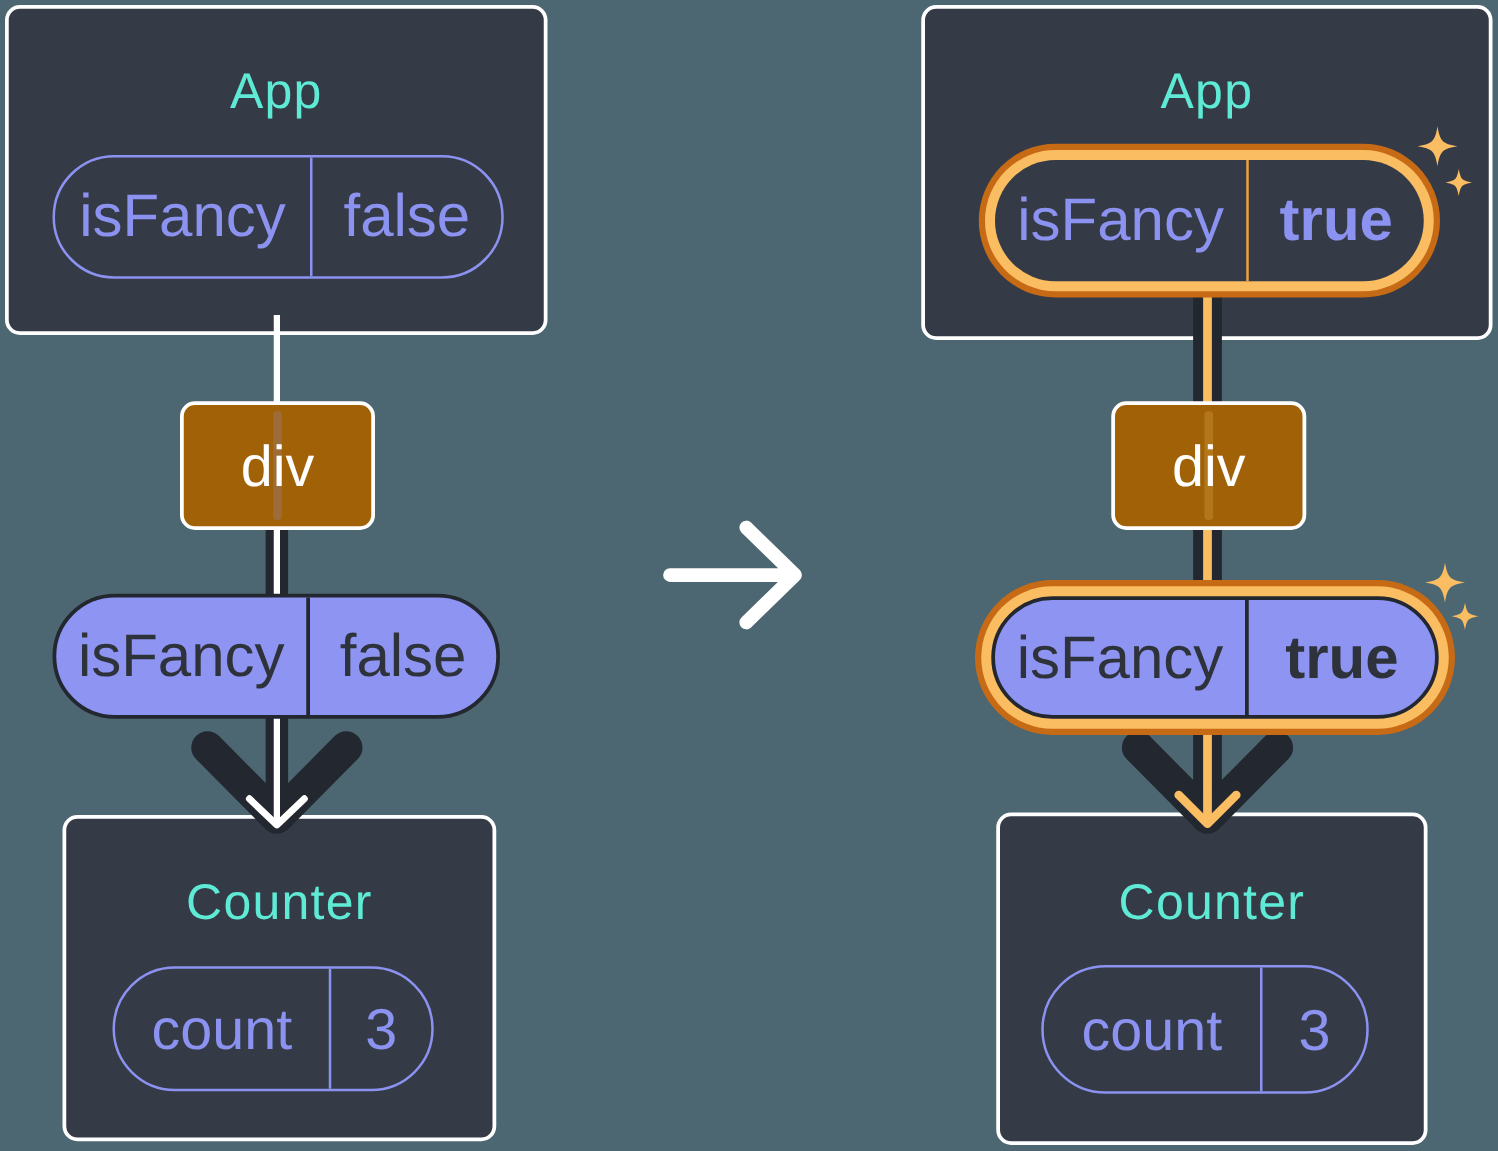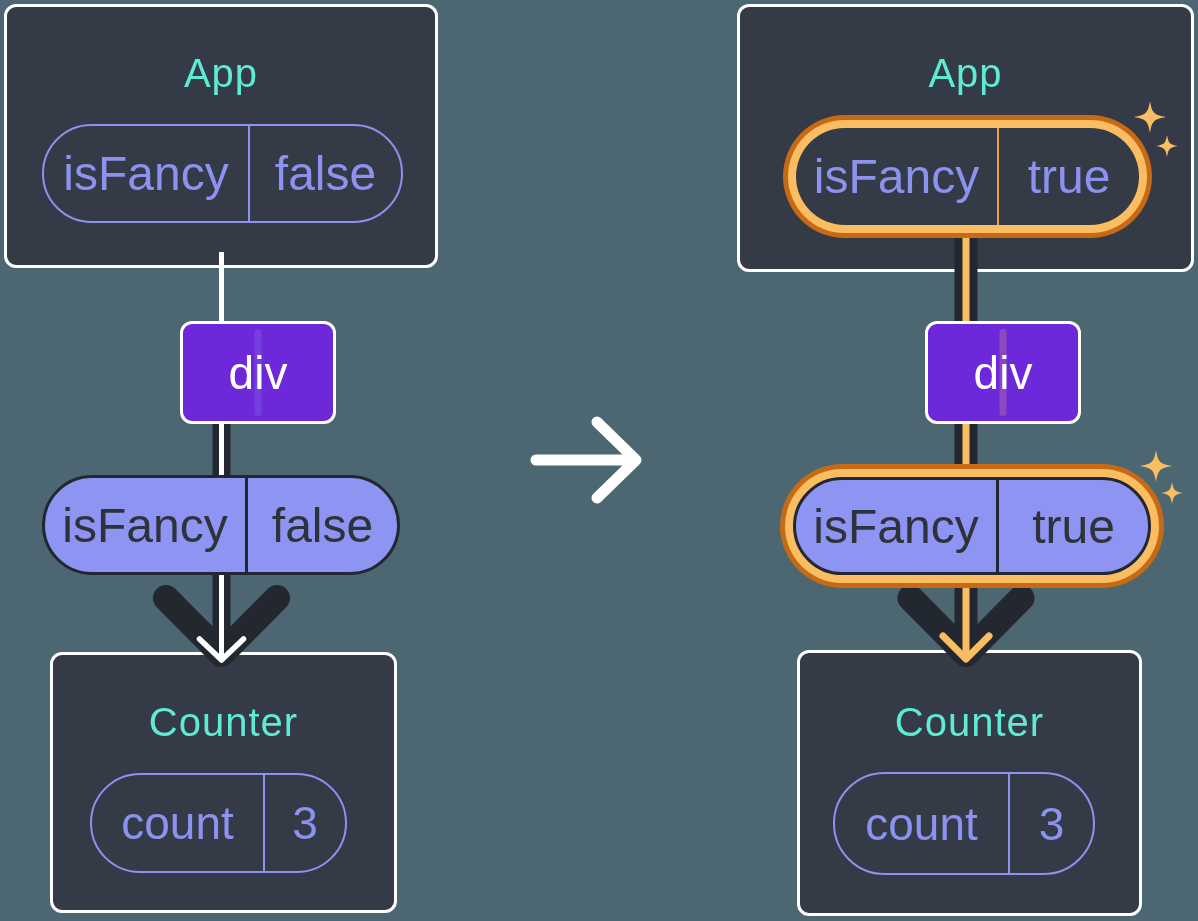--- a/index.html
+++ b/index.html
@@ -25,25 +25,25 @@
     background:#8E94F2;border:3px solid #23272F;color:#2E323B;font-size:48px;
   }
   .fill-pill .divider{width:3px;background:#23272F;}
   .ring-outer{background:#C76A15;border-radius:999px;padding:5px;z-index:3;display:flex;}
   .ring-inner{background:#FABD62;border-radius:999px;padding:8px;display:flex;flex:1;}
   .ring-core{border-radius:999px;display:flex;flex:1;align-items:stretch;}
   .core-dark{background:#343A46;color:#8B92EF;font-size:48px;}
   .core-dark .divider{width:2px;background:#E9A23F;}
   .core-purple{background:#8E94F2;border:3px solid #23272F;color:#2E323B;font-size:48px;}
   .core-purple .divider{width:3px;background:#23272F;}
-  .bold-val{font-weight:400;}
+  .bold-val{font-weight:700;}
   .node{
-    background:#6d28d9;border:3px solid #FFFFFF;border-radius:12px;z-index:3;
+    background:#a16207;border:3px solid #FFFFFF;border-radius:12px;z-index:3;
     display:flex;align-items:center;justify-content:center;
-    color:#FFFFFF;font-size:46px;margin-left:36px;
+    color:#FFFFFF;font-size:46px;
   }
   .node .ghost-stripe{
     position:absolute;top:5px;bottom:5px;left:50%;transform:translateX(-50%);
     width:7px;border-radius:3px;
   }
   .ghost-purple{background:rgba(139,146,239,0.22);}
   .ghost-orange{background:rgba(250,189,98,0.22);}
   .node .node-label{position:relative;z-index:1;}
   svg.overlay{position:absolute;left:0;top:0;z-index:2;pointer-events:none;}
   svg.topmost{position:absolute;left:0;top:0;z-index:4;pointer-events:none;}

